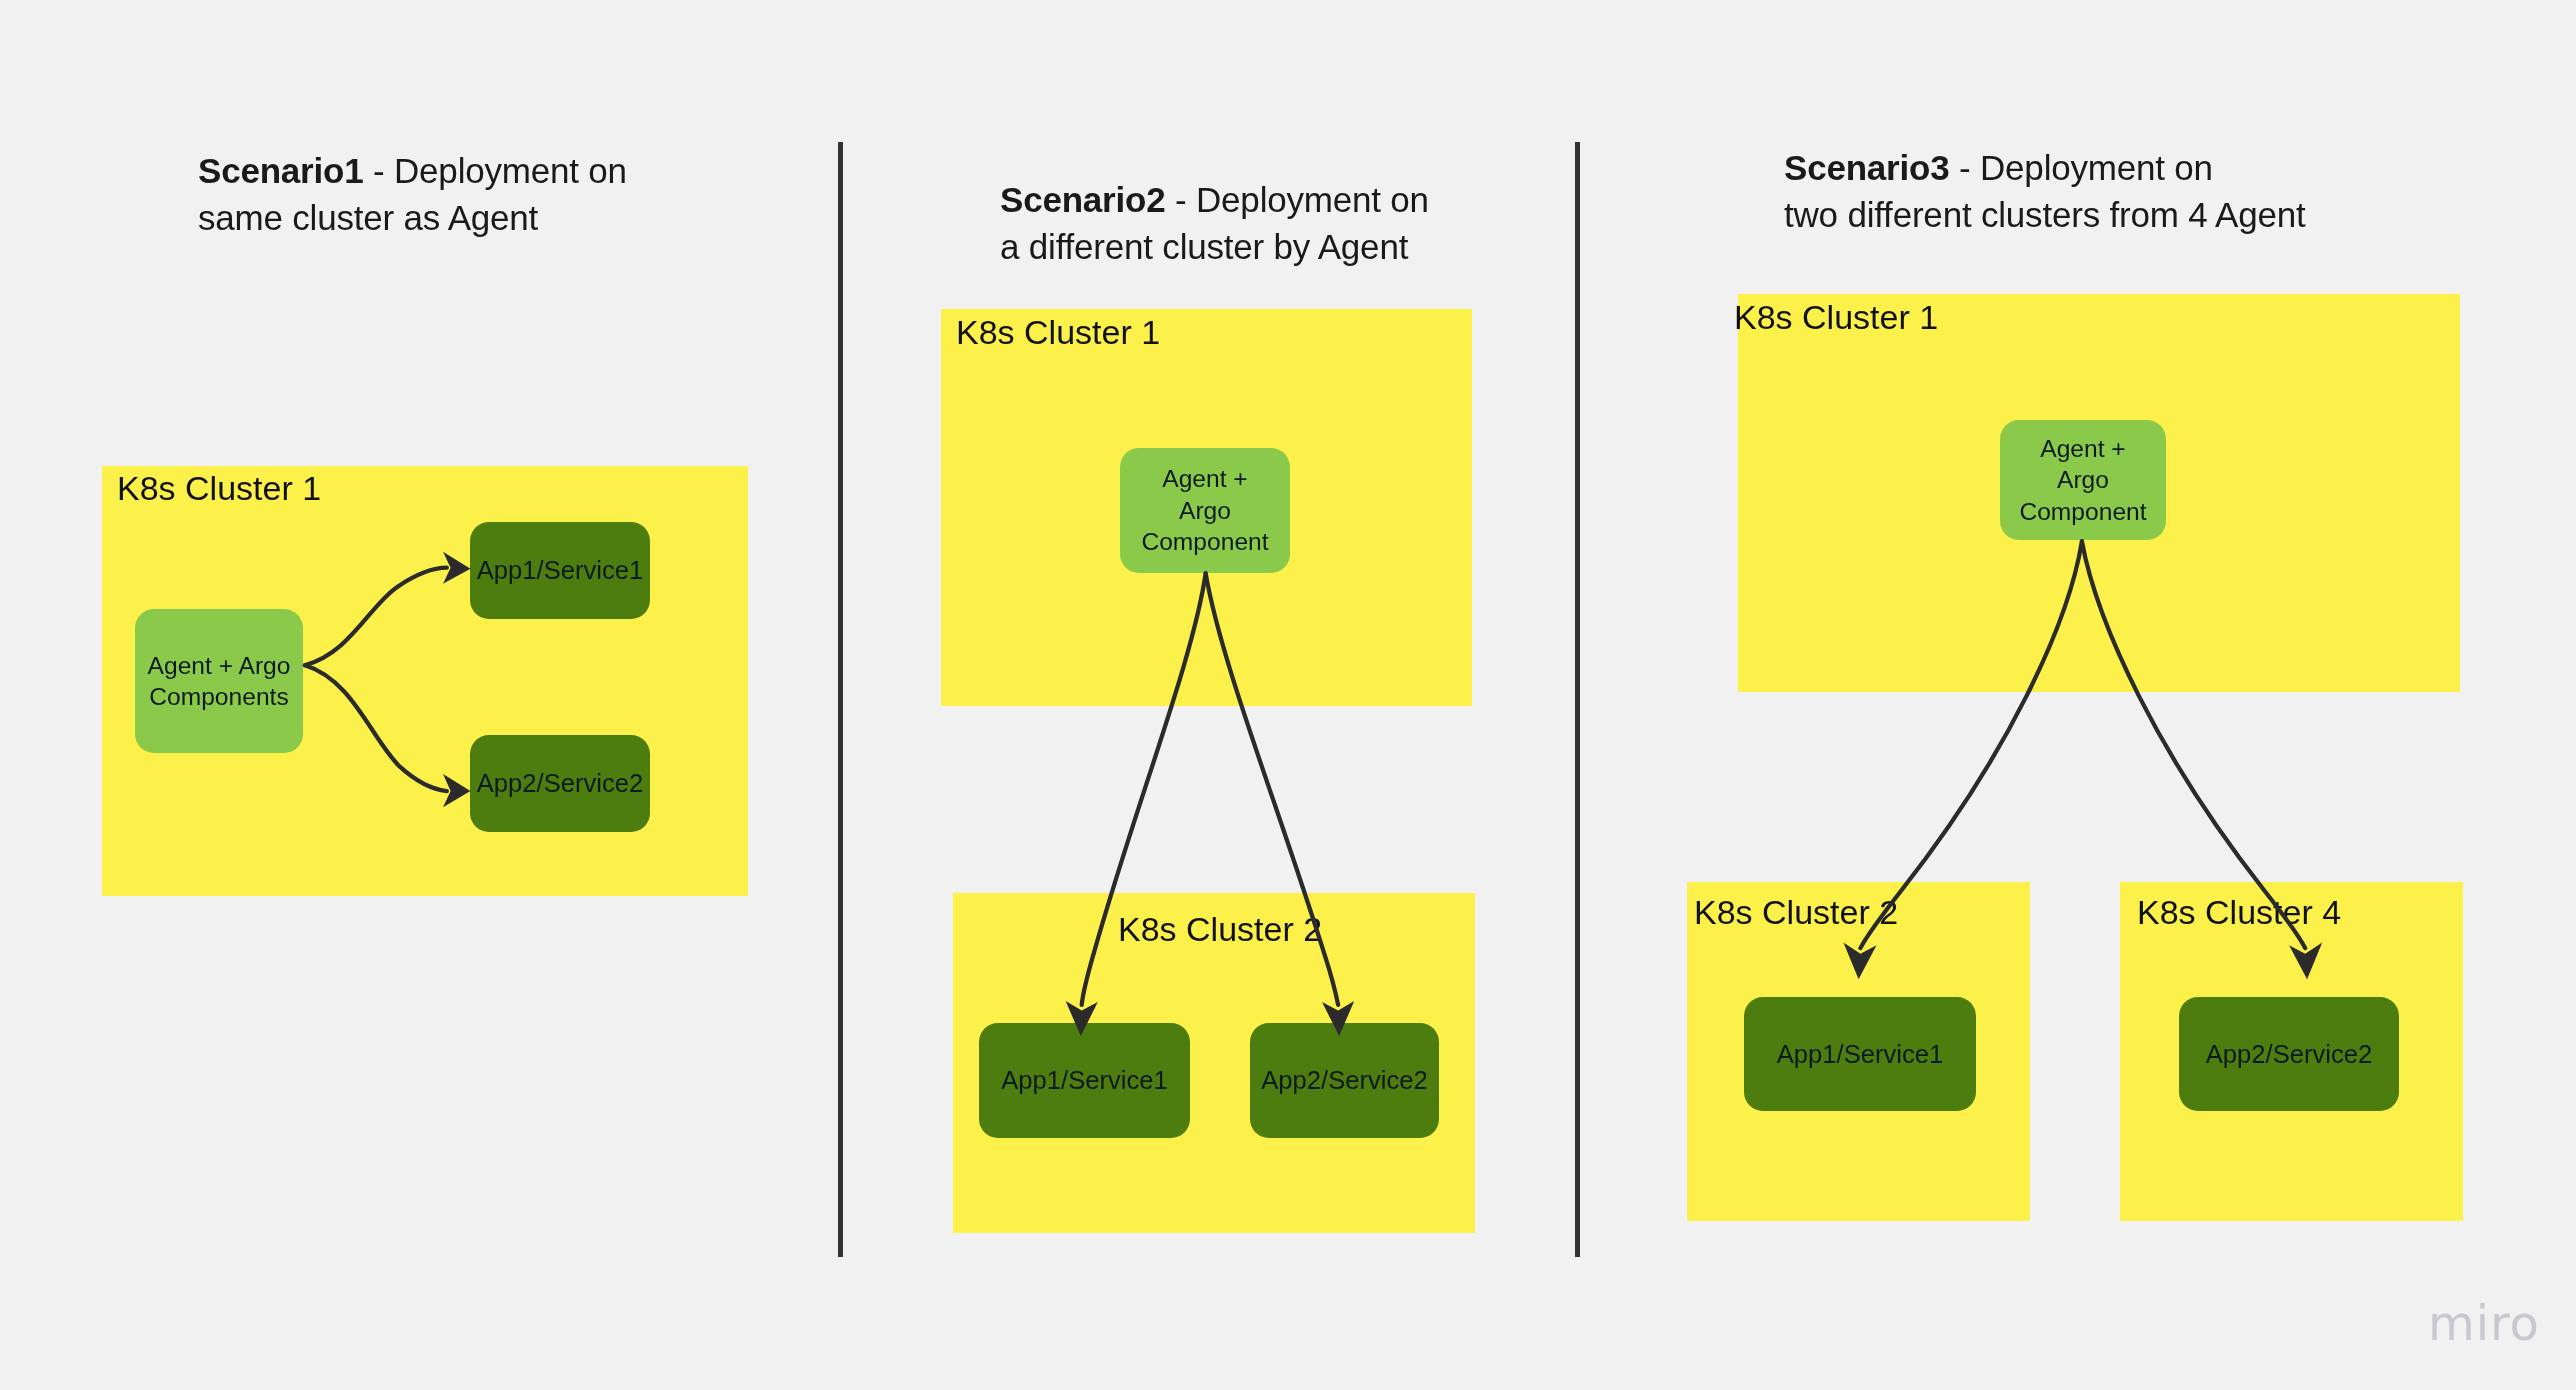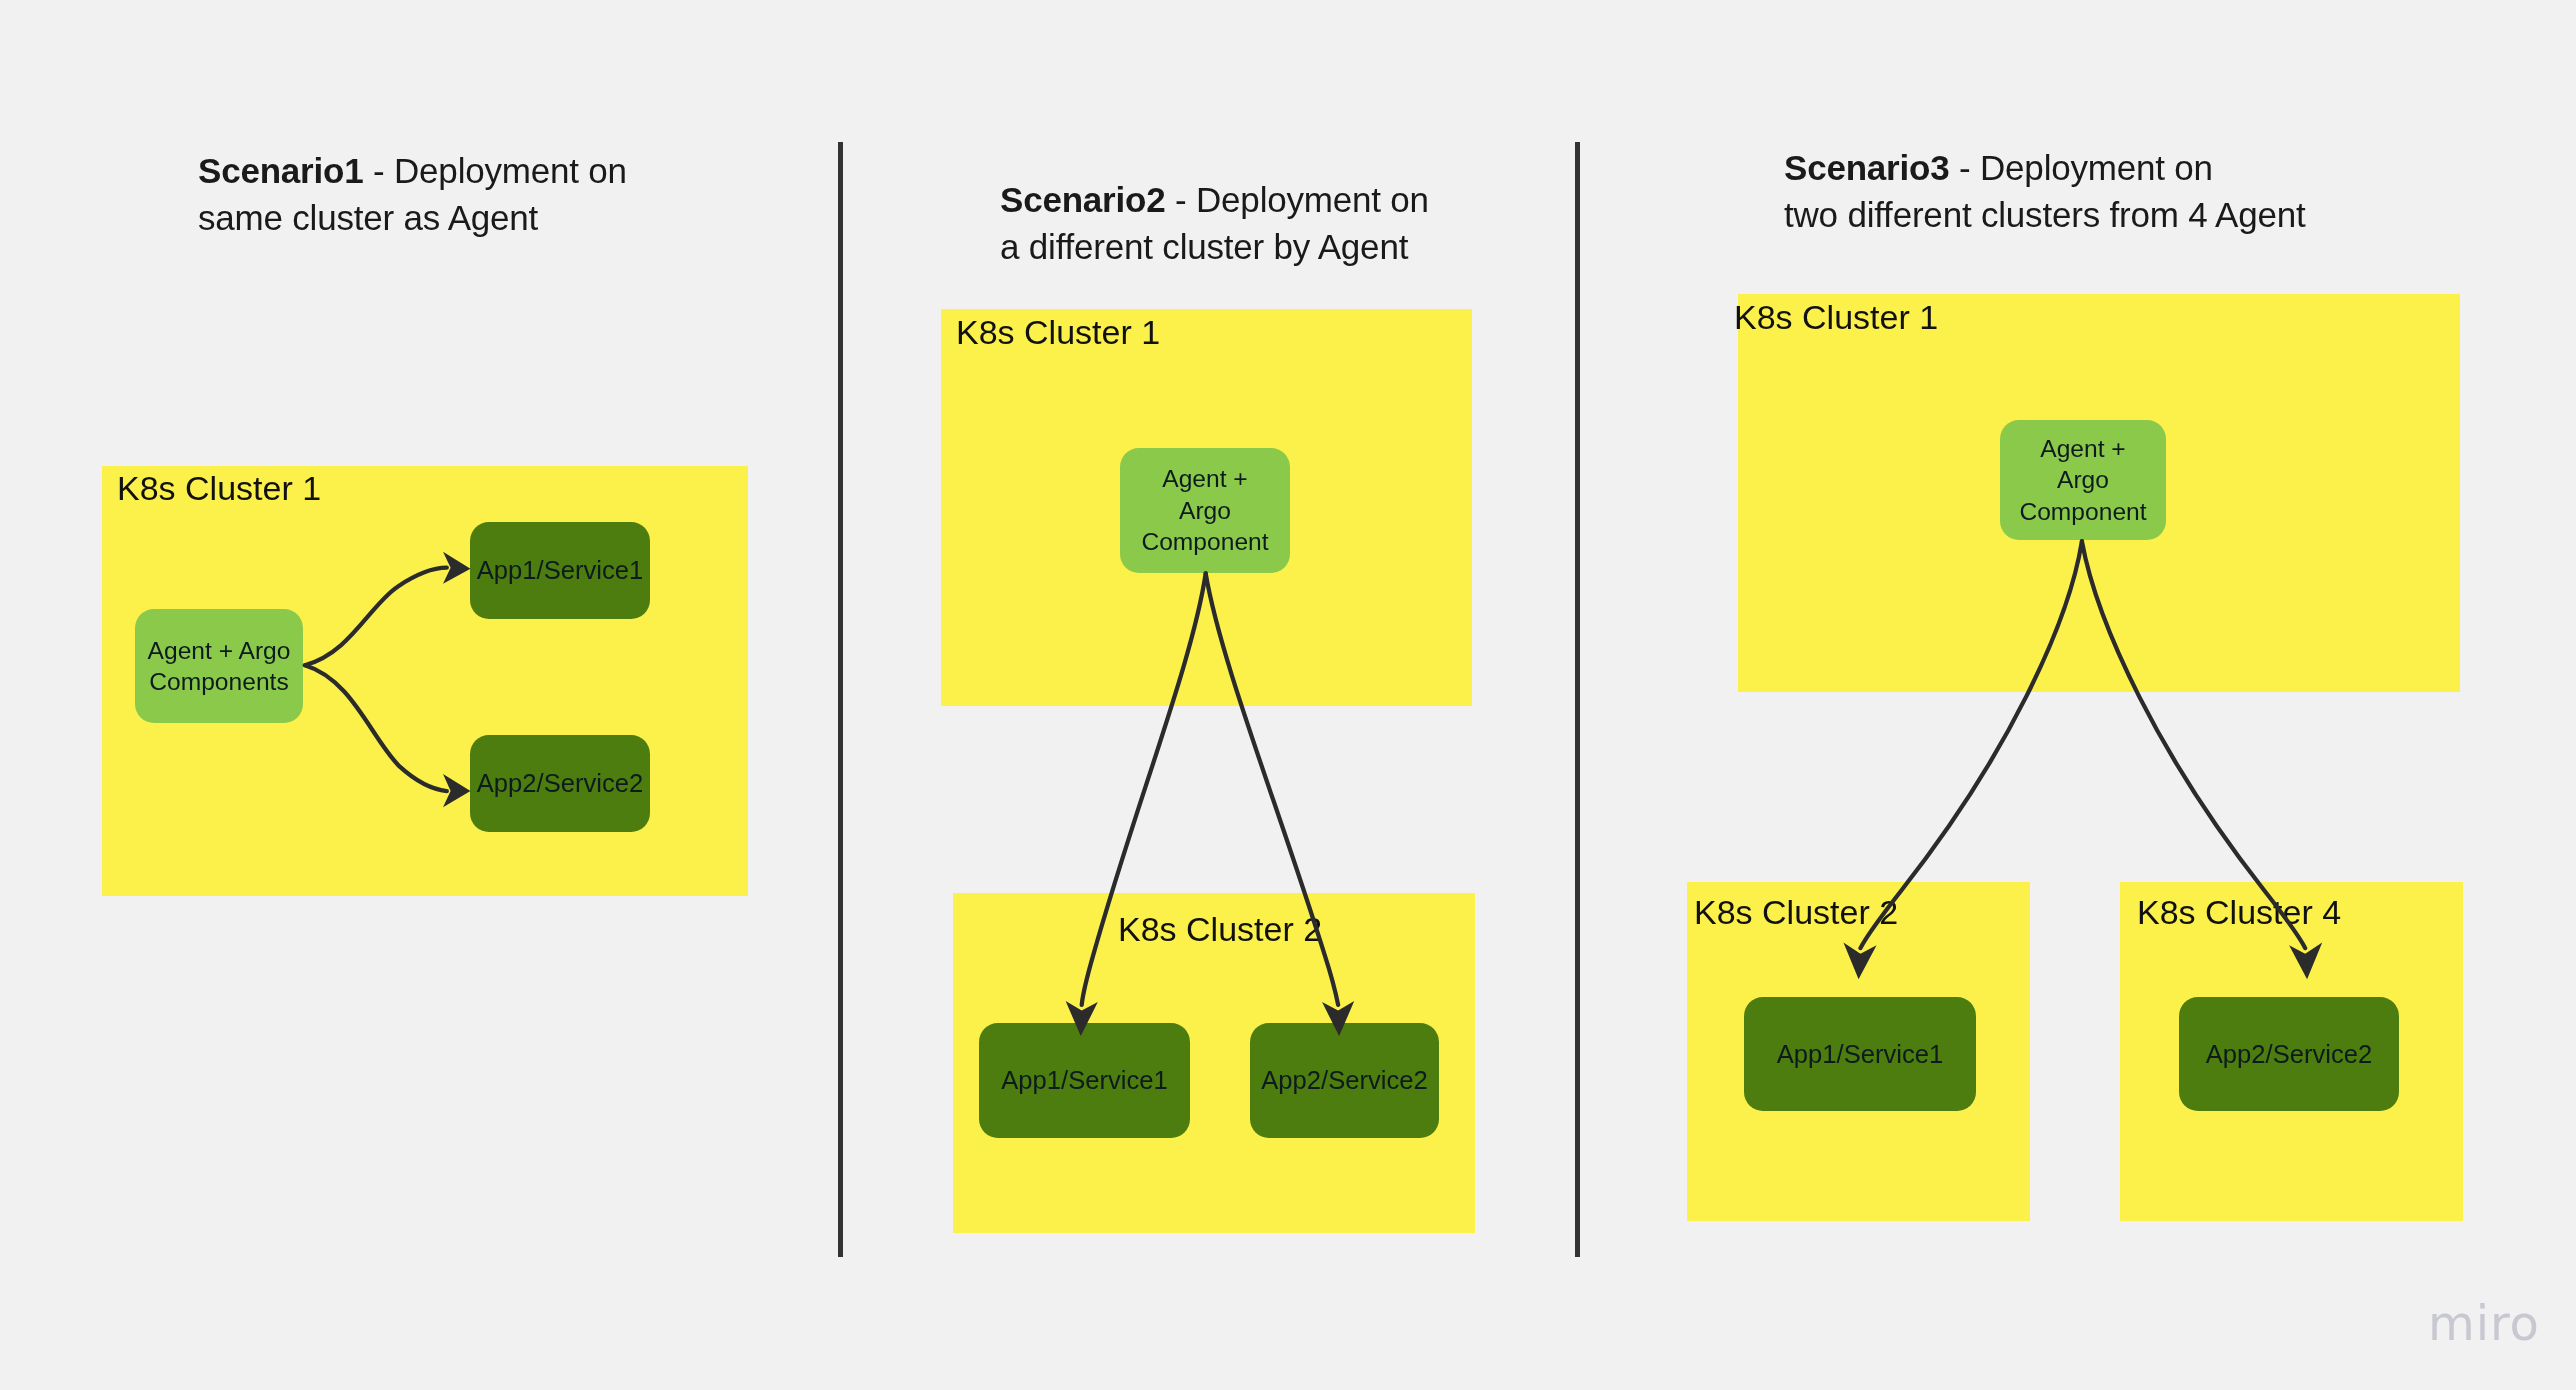--- a/index.html
+++ b/index.html
@@ -95,21 +95,21 @@
 <body>
 
 <div id="canvas">
 
   <div class="scenario-title" style="left:198px; top:147px; width:530px;"><span class="strong">Scenario1</span><span> - Deployment on
 same cluster as Agent</span></div>
 
   <div class="cluster" style="left:102px; top:466px; width:646px; height:430px;"></div>
   <div class="cluster-label" style="left:117px; top:469px;">K8s Cluster 1</div>
 
-  <div class="node green" style="left:135px; top:609px; width:168px; height:114px;">Agent + Argo
+  <div class="node green" style="left:135px; top:609px; width:168px; height:144px;">Agent + Argo
 Components</div>
 
   <div class="node cyan" style="left:470px; top:522px; width:180px; height:97px;">App1/Service1</div>
 
   <div class="node cyan" style="left:470px; top:735px; width:180px; height:97px;">App2/Service2</div>
 
   <div class="divider" style="left:838px; top:142px; height:1115px;"></div>
 
   <div class="scenario-title" style="left:1000px; top:144px; width:530px;margin-top:32px;"><span class="strong">Scenario2</span><span> - Deployment on
 a different cluster by Agent</span></div>

